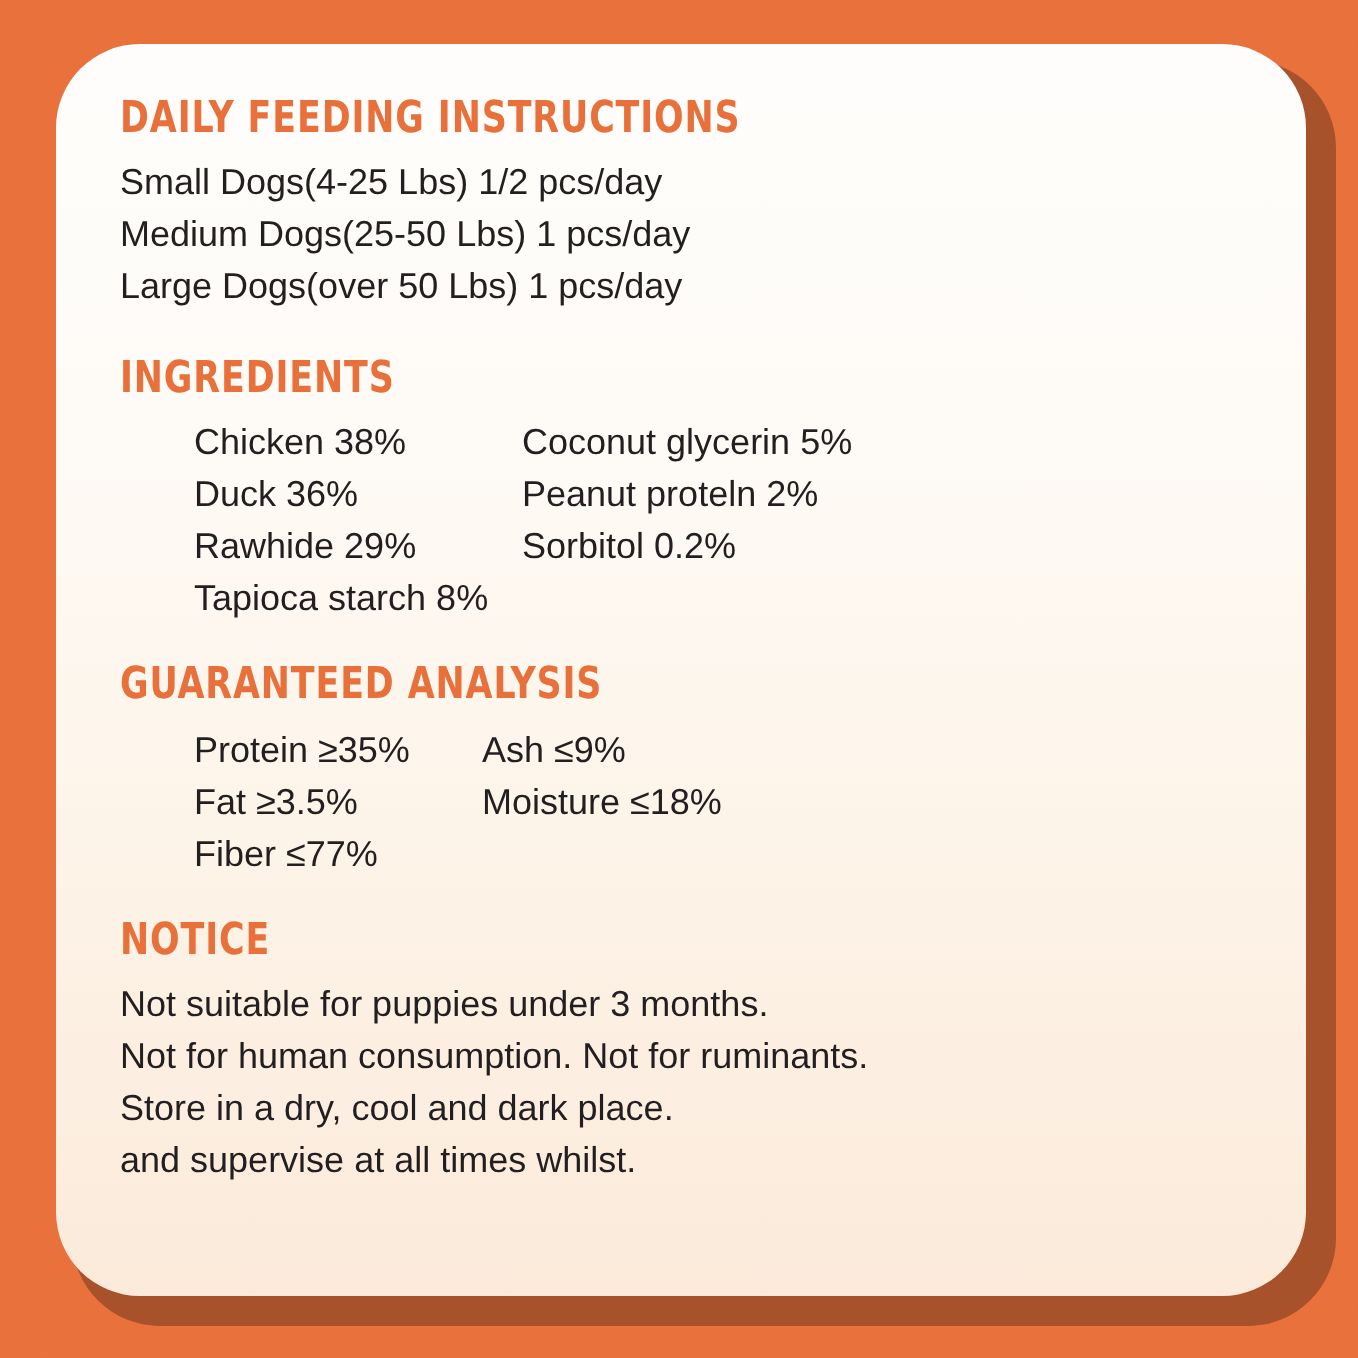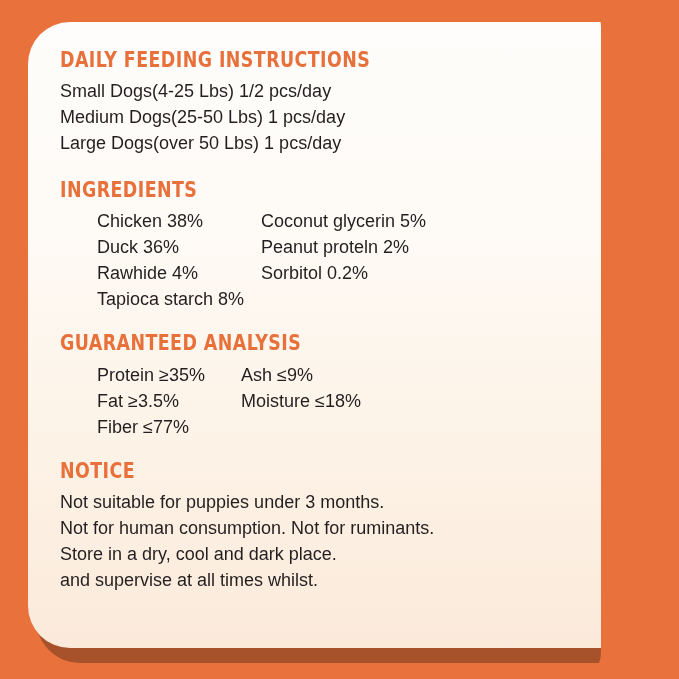--- a/index.html
+++ b/index.html
@@ -9,21 +9,21 @@
   body {
     width: 679px;
     height: 679px;
     background: #E8713C;
     font-family: "Liberation Sans", sans-serif;
     overflow: hidden;
   }
 
   .panel {
     position: relative;
-    width: 601px;
+    width: 679px;
     height: 679px;
     background: #E8713C;
     border-radius: 26px;
     overflow: hidden;
   }
 
   
   .card-shadow {
     position: absolute;
     left: 36px;
@@ -126,21 +126,21 @@
         <div class="cols">
           <div class="col-row">
             <span class="line col-a">Chicken 38%</span>
             <span class="line col-b-ing">Coconut glycerin 5%</span>
           </div>
           <div class="col-row">
             <span class="line col-a">Duck 36%</span>
             <span class="line col-b-ing">Peanut proteln 2%</span>
           </div>
           <div class="col-row">
-            <span class="line col-a">Rawhide 4%</span>
+            <span class="line col-a">Rawhide 29%</span>
             <span class="line col-b-ing">Sorbitol 0.2%</span>
           </div>
           <div class="col-row">
             <span class="line col-a">Tapioca starch 8%</span>
             <span class="line col-b-ing"></span>
           </div>
         </div>
       </div>
 
       <div class="gap-md"></div>

